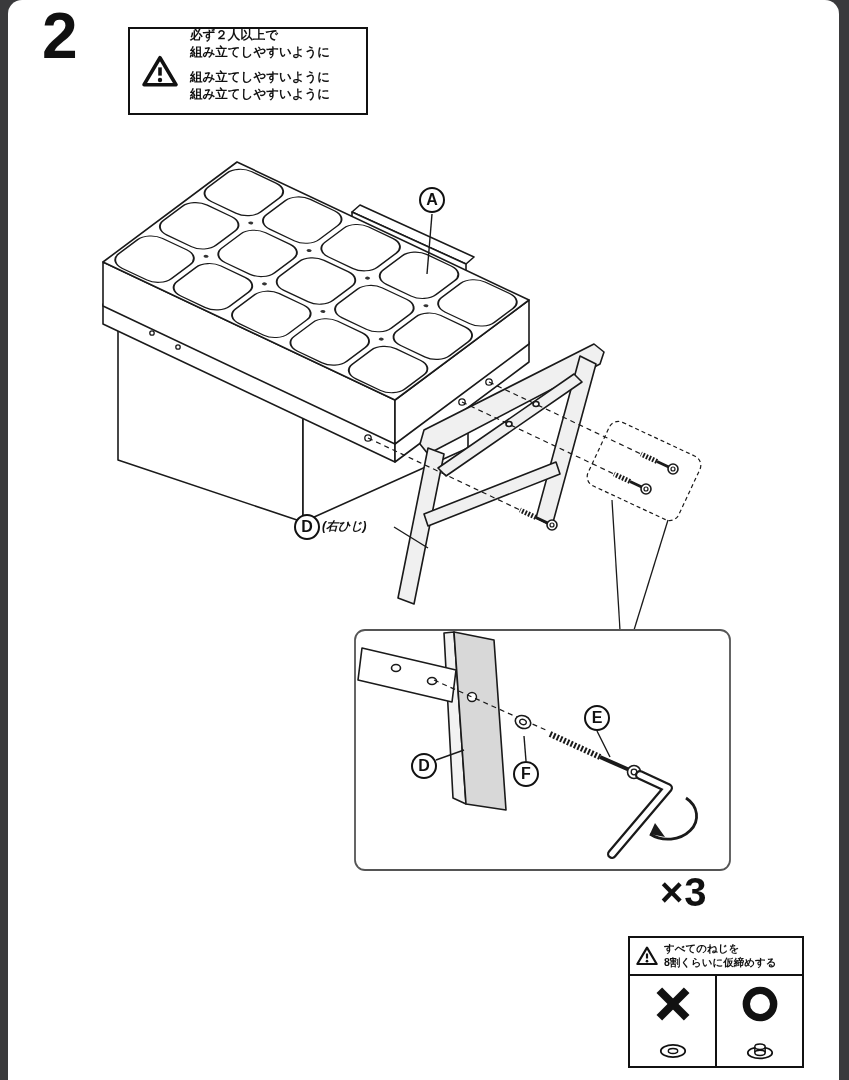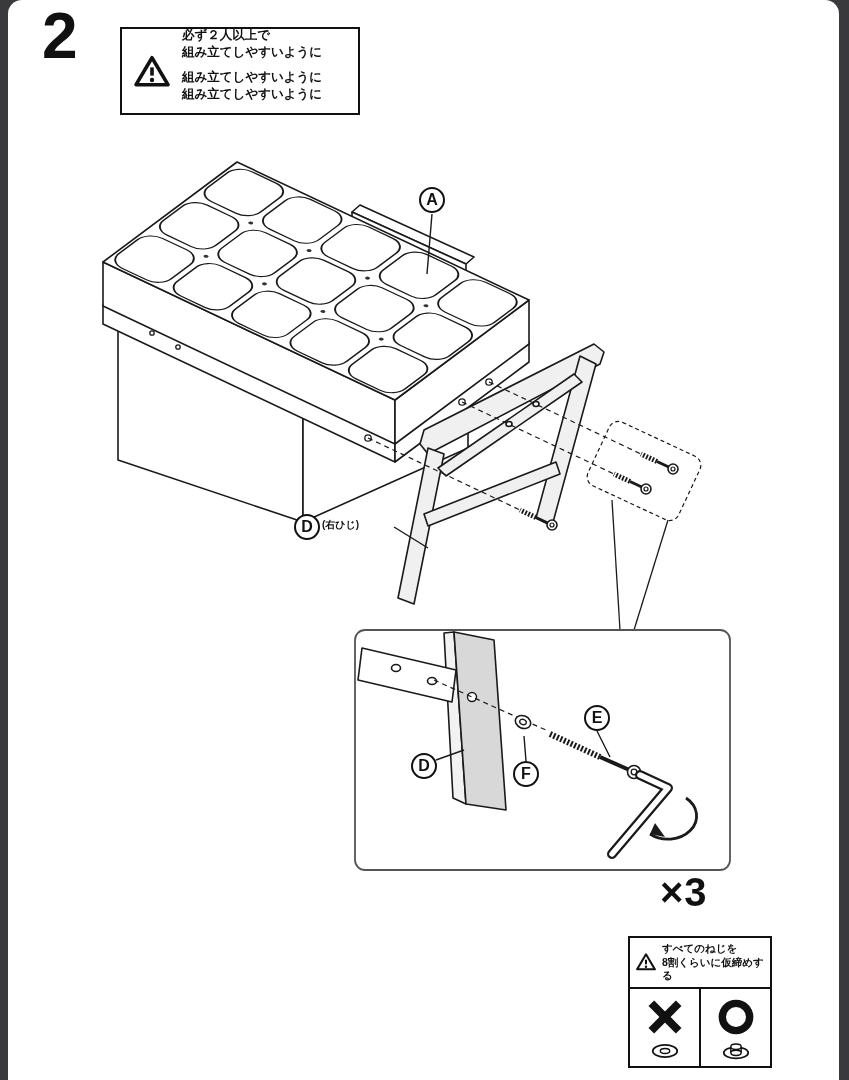--- a/index.html
+++ b/index.html
@@ -13,42 +13,42 @@
     position:absolute;left:8px;right:10px;top:0;bottom:0;
     background:#ffffff;border-radius:14px 14px 0 0;
   }
   .content{position:absolute;inset:0;}
   .art{position:absolute;left:0;top:0;width:849px;height:1080px;}
   .step-number{
     position:absolute;left:42px;top:4px;
     font-size:64px;font-weight:800;line-height:1;letter-spacing:-2px;
   }
   .warning-box{
-    position:absolute;left:120px;top:27px;width:240px;height:88px;
+    position:absolute;left:128px;top:27px;width:240px;height:88px;
     border:2.5px solid #111;box-sizing:border-box;
     display:flex;align-items:center;gap:12px;padding:6px 8px 6px 12px;
     background:#fff;
   }
   .warning-box .wtext p{margin:0 0 7px 0;font-size:12.5px;font-weight:700;line-height:1.38;}
   .warning-box .wtext p:last-child{margin-bottom:12px;}
   .part-label{
     position:absolute;width:26px;height:26px;box-sizing:border-box;
     border:2.2px solid #111;border-radius:50%;background:#fff;
     display:flex;align-items:center;justify-content:center;
     font-size:16px;font-weight:700;z-index:5;
   }
   .label-note{
-    position:absolute;font-size:10px;font-weight:700;z-index:5;
+    position:absolute;font-size:12px;font-weight:700;z-index:5;font-style:italic;
   }
   .qty{
     position:absolute;left:660px;top:870px;
     font-size:40px;font-weight:700;letter-spacing:1px;
   }
   .tips-box{
-    position:absolute;left:628px;top:936px;width:144px;height:132px;
+    position:absolute;left:628px;top:936px;width:176px;height:132px;
     border:2.5px solid #111;box-sizing:border-box;background:#fff;
     display:flex;flex-direction:column;
   }
   .tips-header{
     display:flex;align-items:center;gap:6px;padding:4px 6px;
     border-bottom:2px solid #111;min-height:38px;box-sizing:border-box;
   }
   .tips-header .ttext{font-size:10.5px;font-weight:700;line-height:1.3;}
   .tips-cells{flex:1;display:flex;}
   .tips-cell{flex:1;display:flex;flex-direction:column;align-items:center;justify-content:space-between;padding:8px 0 6px 0;}

